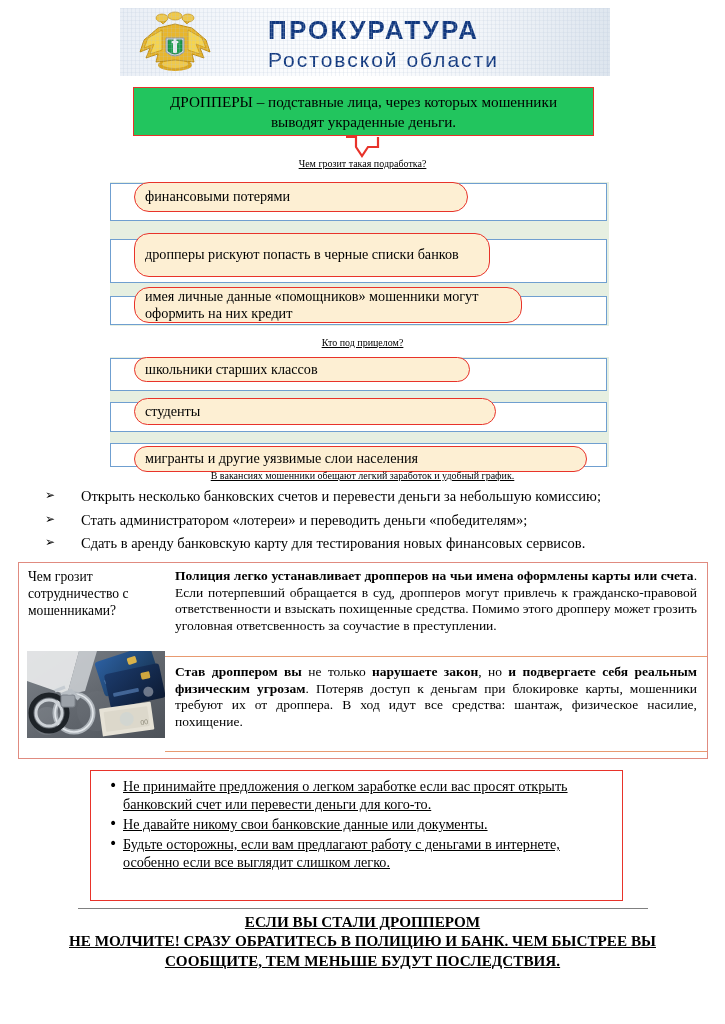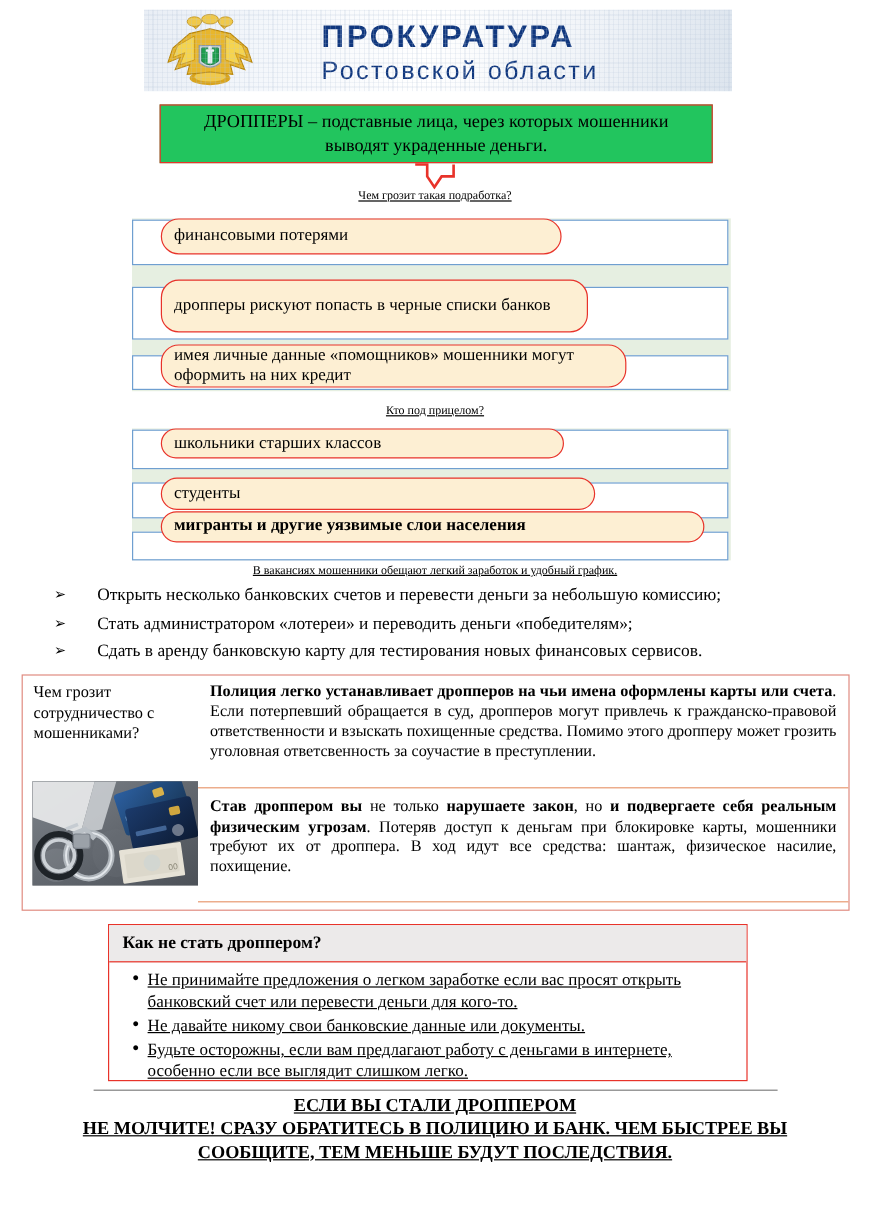--- a/index.html
+++ b/index.html
@@ -80,21 +80,21 @@
   #c2{left:134px;top:233px;width:356px;height:44px;}
   #c3{left:134px;top:287px;width:388px;height:36px;}
 
   
   #b4{left:110px;top:358px;width:497px;height:33px;}
   #b5{left:110px;top:402px;width:497px;height:30px;}
   #b6{left:110px;top:443px;width:497px;height:24px;}
   
   #c4{left:134px;top:357px;width:336px;height:25px;}
   #c5{left:134px;top:398px;width:362px;height:27px;}
-  #c6{left:134px;top:426px;width:453px;height:26px;font-weight:bold;}
+  #c6{left:134px;top:446px;width:453px;height:26px;}
 
   
   .vac-list{position:absolute;left:0px;top:489px;width:725px;}
   .vac-item{display:flex;font-size:14.5px;line-height:1.0;margin-bottom:9px;}
   .vac-marker{
     width:55px;text-align:right;padding-right:26px;
     font-family:"DejaVu Sans",sans-serif;font-size:12px;flex:none;
   }
   .vac-text{flex:1;}
 
@@ -294,21 +294,20 @@
       </div>
       <div class="mt-p" id="p2">
         <b>Став дроппером вы</b><span> не только </span><b>нарушаете закон</b><span>, но </span><b>и подвергаете себя реальным физическим угрозам</b><span>. Потеряв доступ к деньгам при блокировке карты, мошенники требуют их от дроппера. В ход идут все средства: шантаж, физическое насилие, похищение.</span>
       </div>
     </div>
     <div class="mt-div"></div>
     <div class="mt-div2"></div>
   </div>
 
   <div class="howbox">
-    <div class="how-head">Как не стать дроппером?</div>
     <div class="how-list">
       <div class="how-item">
         <span class="how-bullet">•</span>
         <span class="how-text">Не принимайте предложения о легком заработке если вас просят открыть банковский счет или перевести деньги для кого-то.</span>
       </div>
       <div class="how-item">
         <span class="how-bullet">•</span>
         <span class="how-text">Не давайте никому свои банковские данные или документы.</span>
       </div>
       <div class="how-item">

